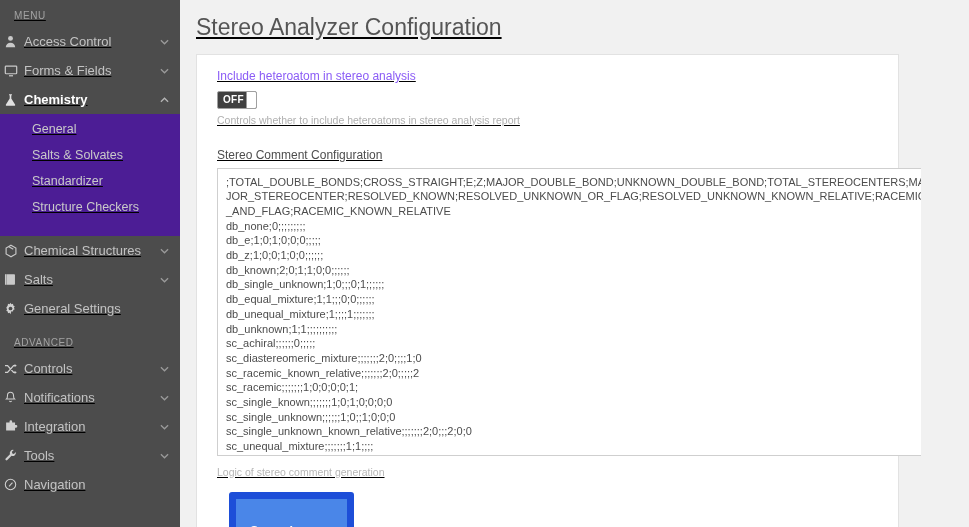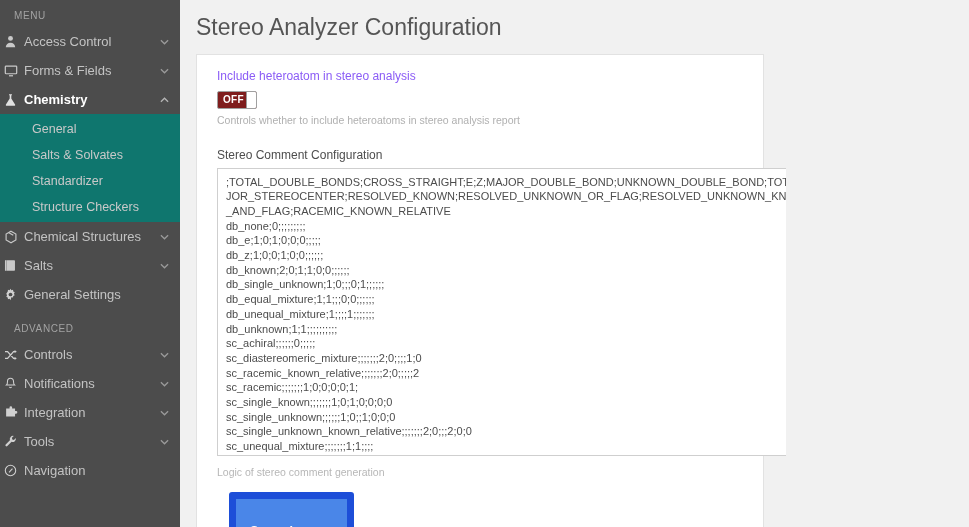--- a/index.html
+++ b/index.html
@@ -4,21 +4,21 @@
 <title>Stereo Analyzer Configuration</title>
 <style>
   * { box-sizing: border-box; }
   html, body {
     margin: 0; padding: 0;
     width: 969px; height: 527px;
     overflow: hidden;
     font-family: "Liberation Sans", sans-serif;
     background: #f1f1f1;
   }
-  .app { display: flex; width: 786px; height: 527px; }
+  .app { display: flex; width: 921px; height: 527px; text-decoration: underline; }
 
   
   .sidebar {
     width: 180px;
     min-width: 180px;
     height: 527px;
     background: #4c4c4c;
     overflow: hidden;
     position: relative;
   }
@@ -52,21 +52,21 @@
   .nav-label { flex: 1; white-space: nowrap; }
   .chev {
     width: 12px;
     color: #9a9a9a;
     display: inline-flex;
     align-items: center;
     justify-content: center;
   }
   .chev svg { display:block; }
 
-  .submenu { background: #0f766e; padding: 2px 0 2px 0; }
+  .submenu { background: #4c1d95; padding: 2px 0 16px 0; }
   .sub-item {
     display: block;
     color: #c9c9c9;
     font-size: 12.5px;
     padding: 6px 0 6px 32px;
     cursor: pointer;
     white-space: nowrap;
   }
   .sub-item.selected { color: #ffffff; font-weight: bold; }
 
@@ -103,21 +103,21 @@
   .field-label {
     font-size: 12px;
     color: #8b5cf6;
     margin: 0 0 6px 4px;
   }
   .toggle {
     display: inline-flex;
     align-items: center;
     width: 40px;
     height: 18px;
-    background: #7f1d1d;
+    background: #404040;
     border: 1px solid #a0a0a0;
     border-radius: 2px;
     cursor: pointer;
     margin-left: 4px;
     overflow: hidden;
     position: relative;
   }
   .toggle .t-text {
     color: #ffffff;
     font-size: 10px;

